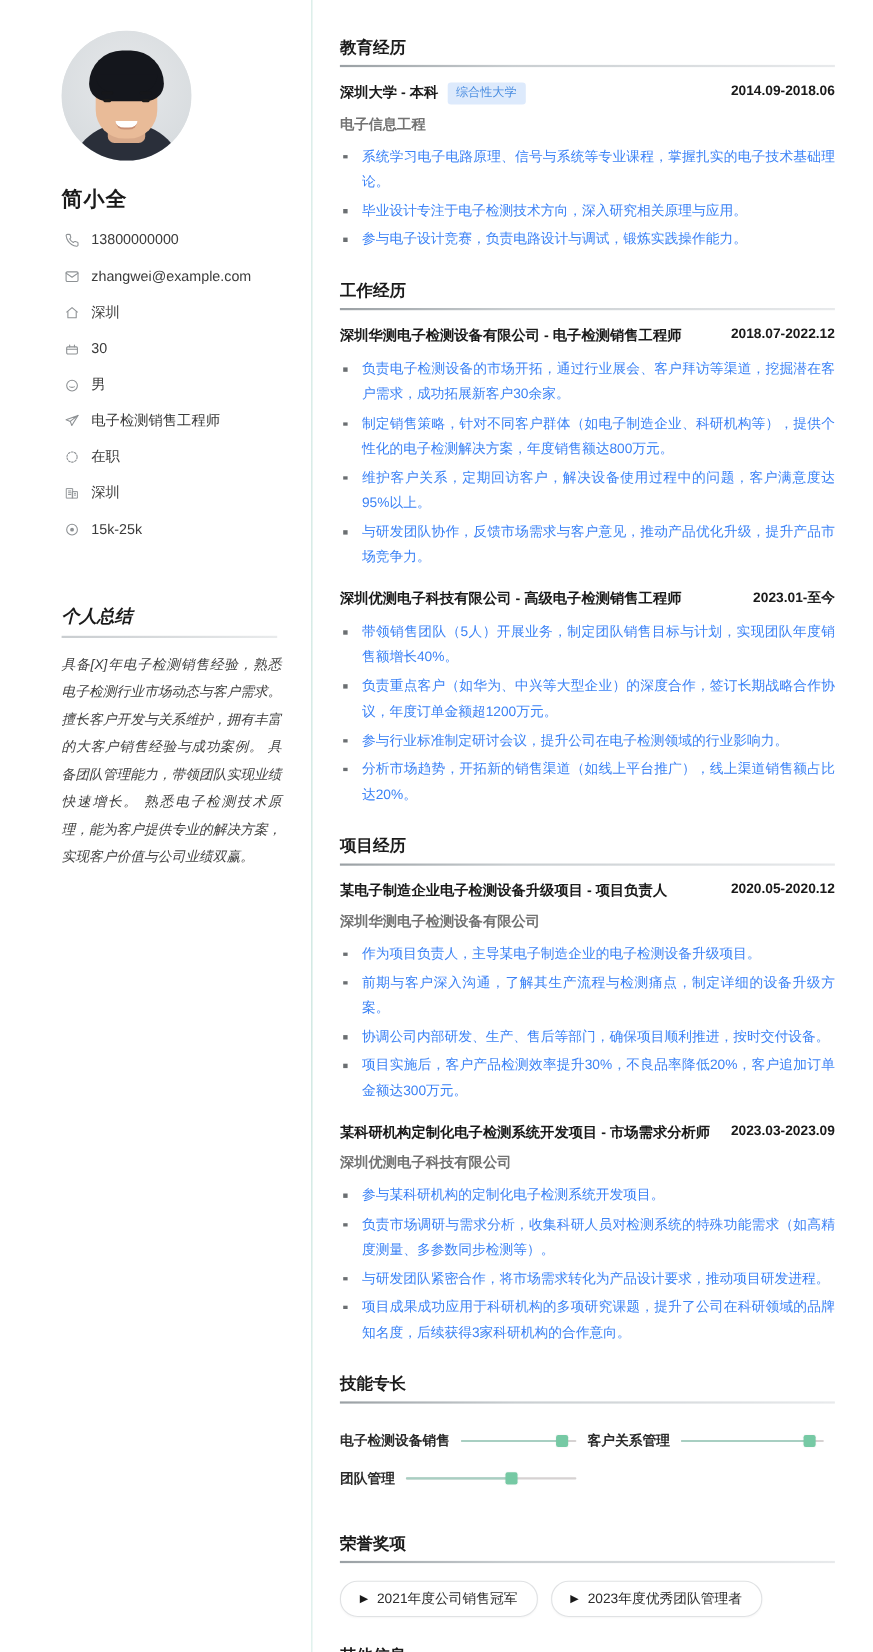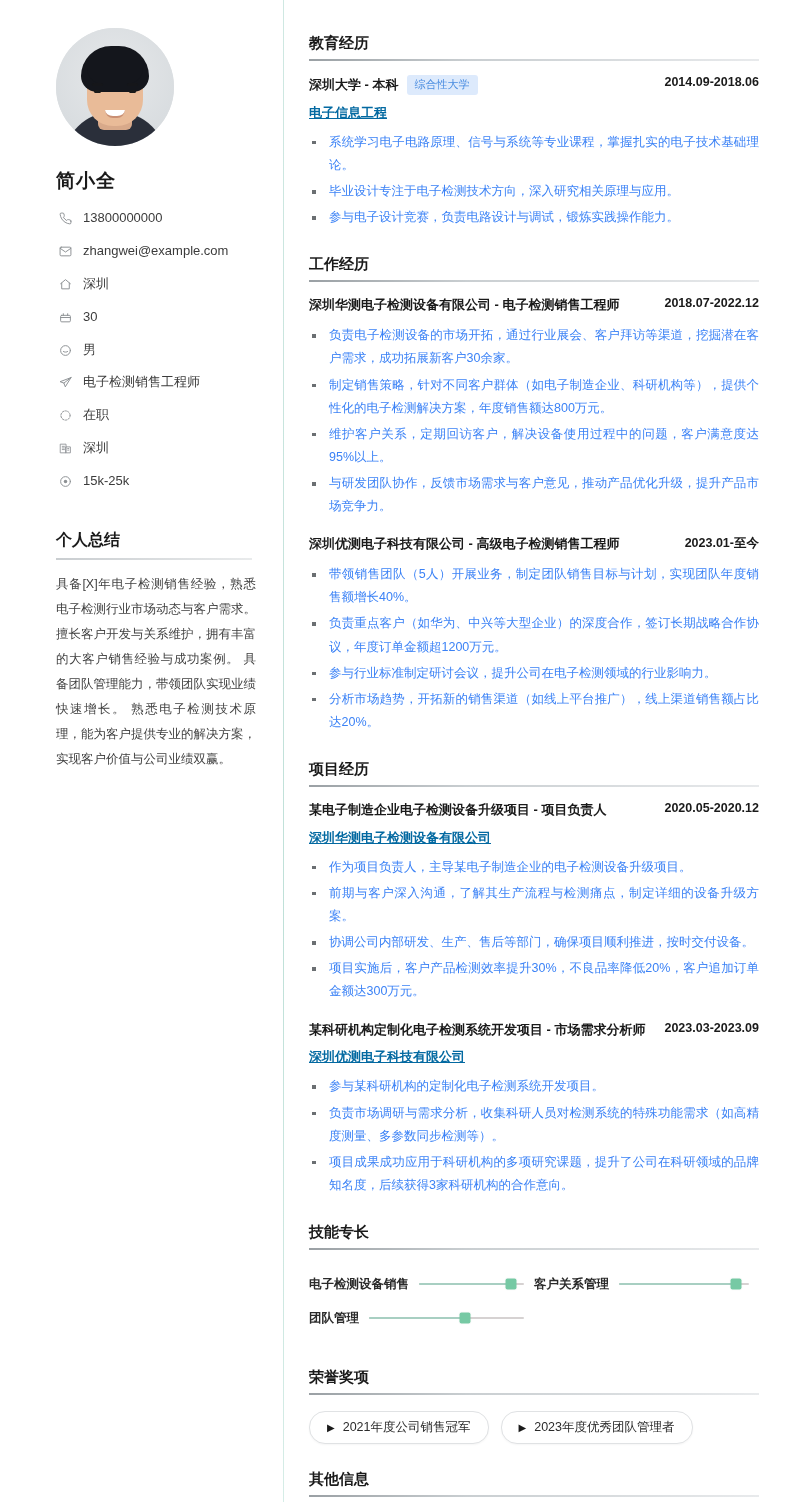--- a/index.html
+++ b/index.html
@@ -72,21 +72,21 @@
     font-size: 13px; color: #3b3b3b;
   }
   .contact-row .ic {
     width: 18px; flex: 0 0 18px; margin-right: 9px;
     display: inline-flex; align-items: center; justify-content: center;
     color: #8d9194;
   }
   .contact-row .ic svg { display:block; }
   .contact-row .val { line-height: 1.3; }
 
-  .side-section { margin: 40px 0 0 8px; }
+  .side-section { margin: 60px 0 0 8px; font-style: italic; }
   .side-title {
     font-size: 16px; font-weight: bold; color: #1a1a1a;
     padding-bottom: 7px; margin-bottom: 12px;
     border-bottom: 2px solid; border-image: linear-gradient(to right, #c9cdd0 0%, #e9ebec 100%) 1;
     width: 196px;
   }
   .side-body {
     font-size: 12.5px; line-height: 2.0; color: #3f3f3f;
     width: 200px; text-align: justify;
   }
@@ -120,21 +120,21 @@
     flex: 0 0 auto; font-size: 12.5px; font-weight: bold; color: #1a1a1a;
     white-space: nowrap; padding-top: 0px;
   }
   .tag {
     display: inline-block; vertical-align: 1px;
     background: #ddeafc; color: #4a8de0;
     font-size: 11px; font-weight: normal;
     padding: 2px 8px; border-radius: 3px;
     margin-left: 8px;
   }
-  .sub-line { font-size: 13px; font-weight: bold; color: #0369a1; margin-bottom: 9px; text-decoration: underline; }
+  .sub-line { font-size: 13px; font-weight: bold; color: #737373; margin-bottom: 9px; }
 
   ul.bullets { list-style: none; margin: 0; padding: 0; }
   ul.bullets li {
     position: relative;
     padding-left: 20px;
     font-size: 12.5px; line-height: 1.85; color: #3b82f6;
     margin-bottom: 3px; text-align: justify;
   }
   ul.bullets li::before {
     content: "";
@@ -369,20 +369,21 @@
 
       <div class="entry">
         <div class="entry-head">
           <div class="left">某科研机构定制化电子检测系统开发项目 - 市场需求分析师</div>
           <div class="date">2023.03-2023.09</div>
         </div>
         <div class="sub-line">深圳优测电子科技有限公司</div>
         <ul class="bullets">
           <li>参与某科研机构的定制化电子检测系统开发项目。</li>
           <li>负责市场调研与需求分析，收集科研人员对检测系统的特殊功能需求（如高精度测量、多参数同步检测等）。</li>
+          <li>与研发团队紧密合作，将市场需求转化为产品设计要求，推动项目研发进程。</li>
           <li>项目成果成功应用于科研机构的多项研究课题，提升了公司在科研领域的品牌知名度，后续获得3家科研机构的合作意向。</li>
         </ul>
       </div>
     </section>
 
     <section class="section">
       <div class="sec-title">技能专长</div>
       <div class="skills">
 
         <div class="skill">

